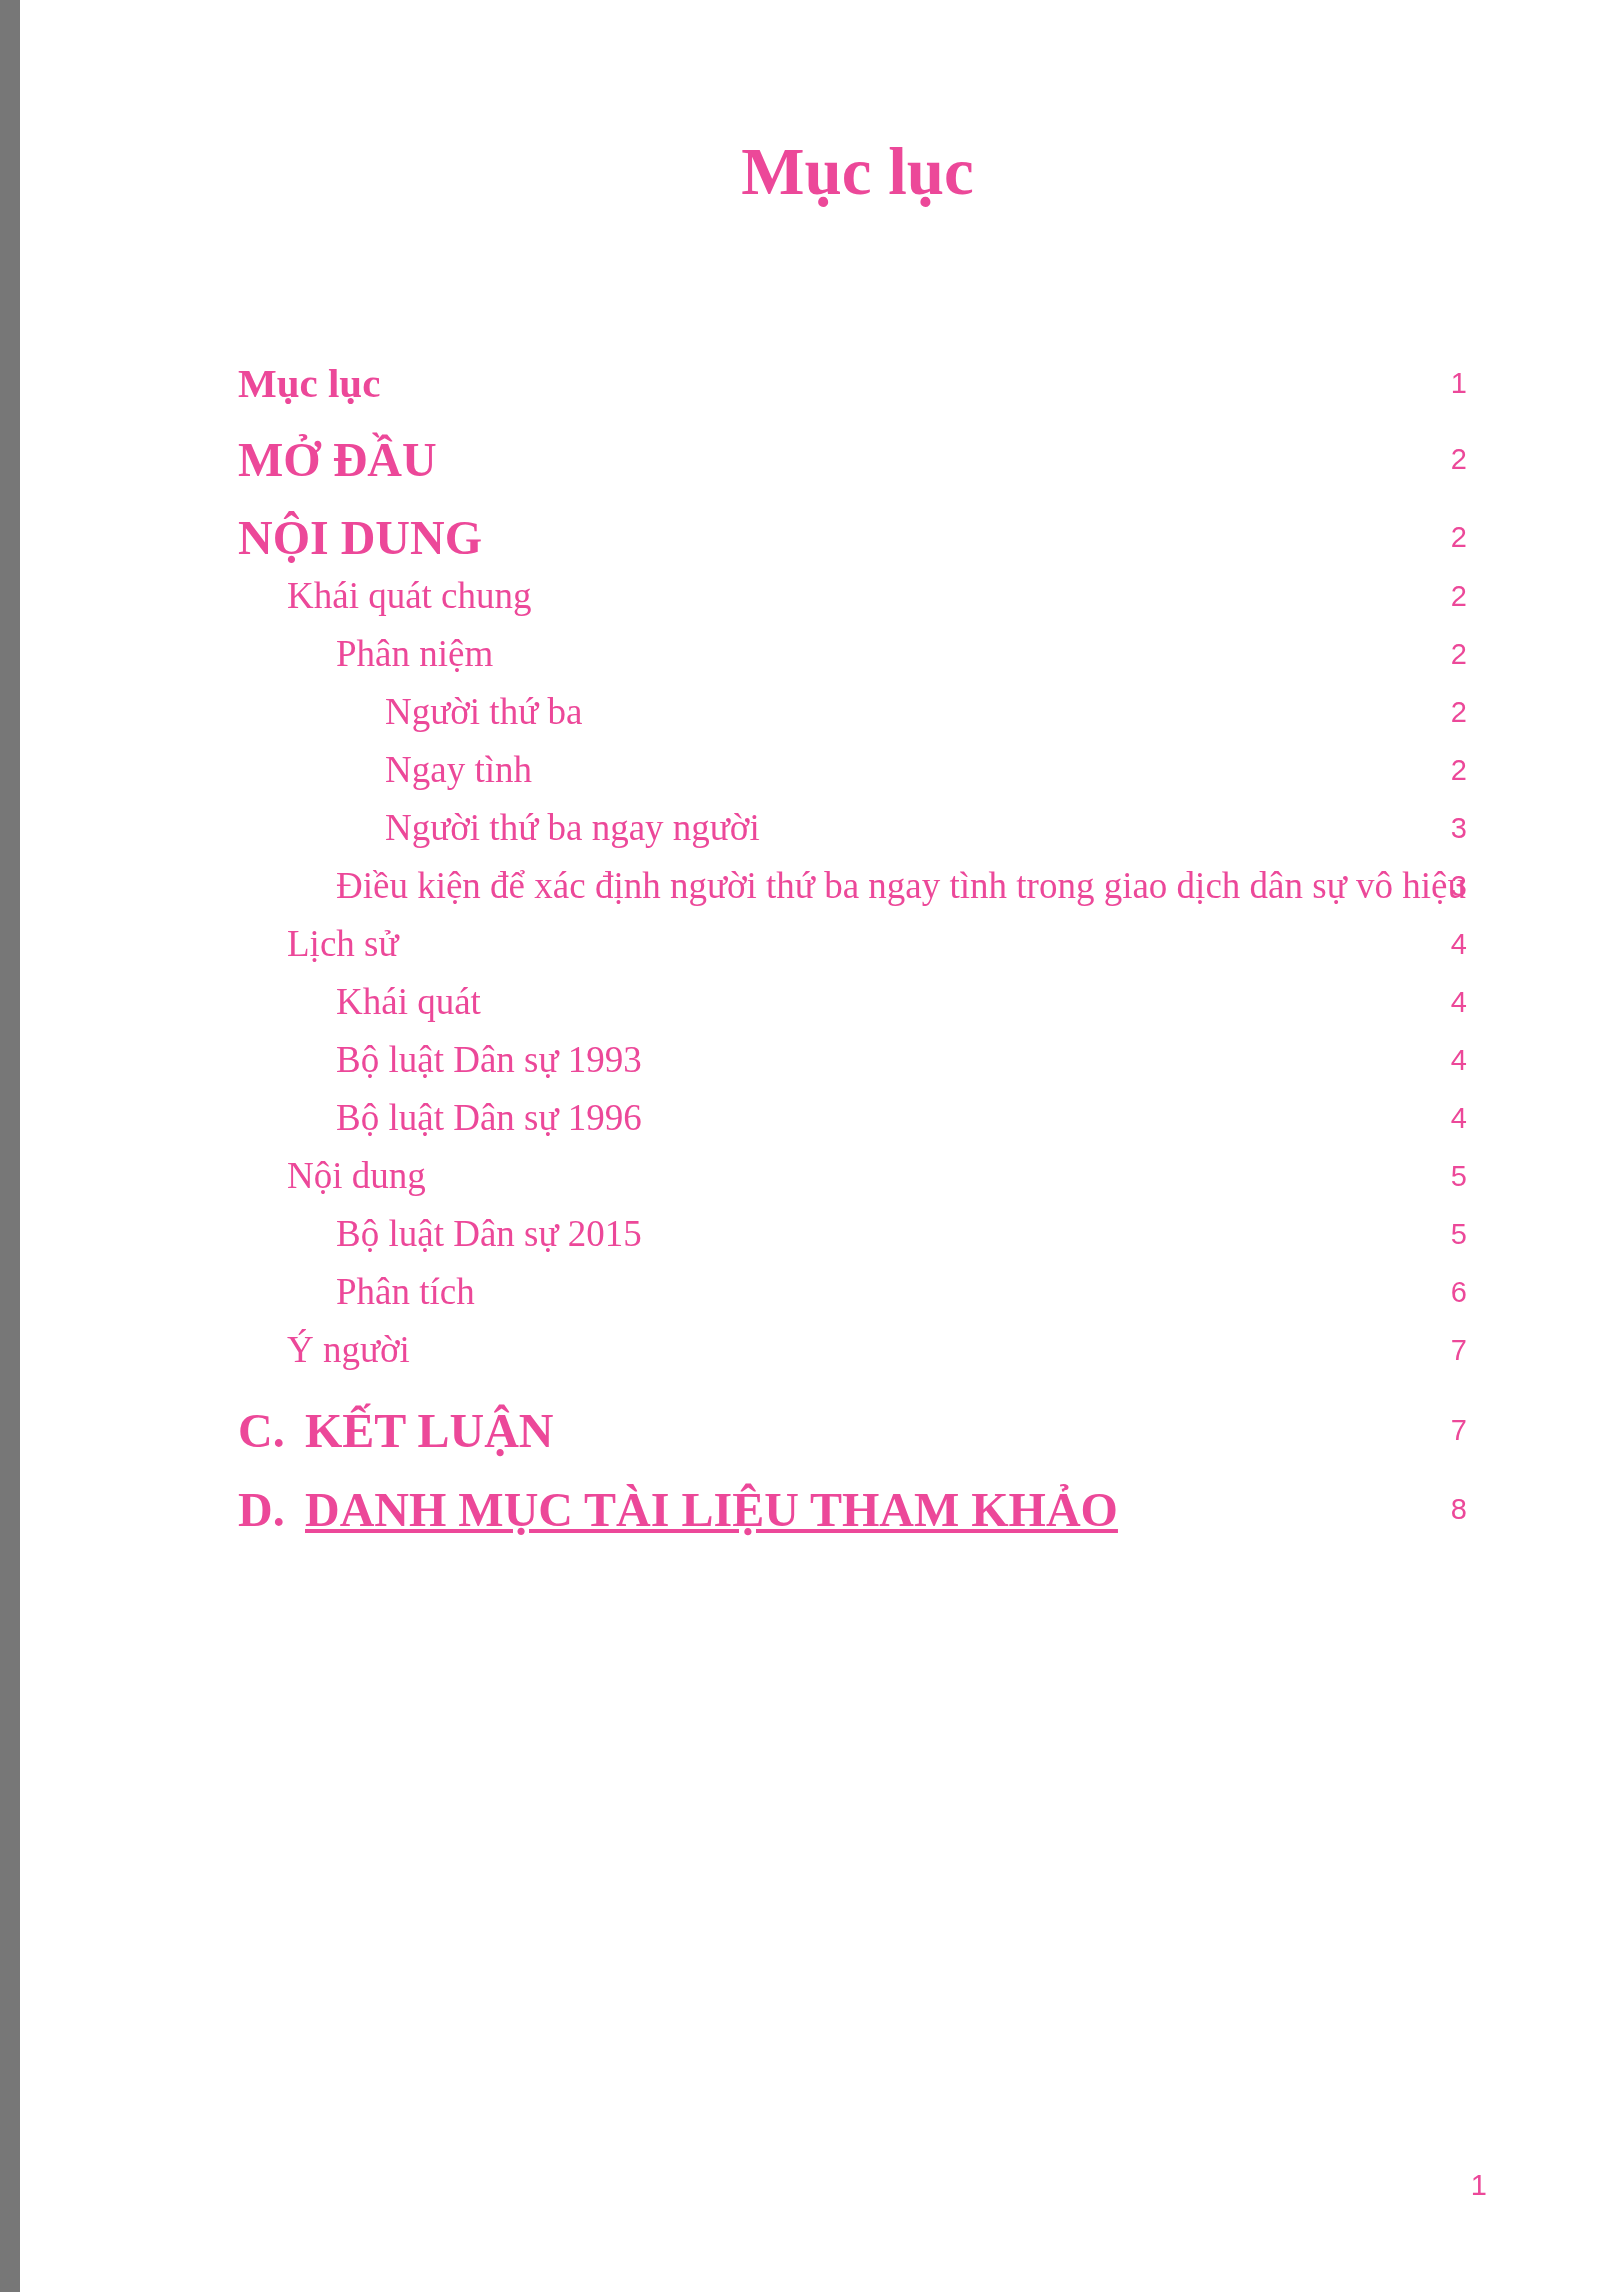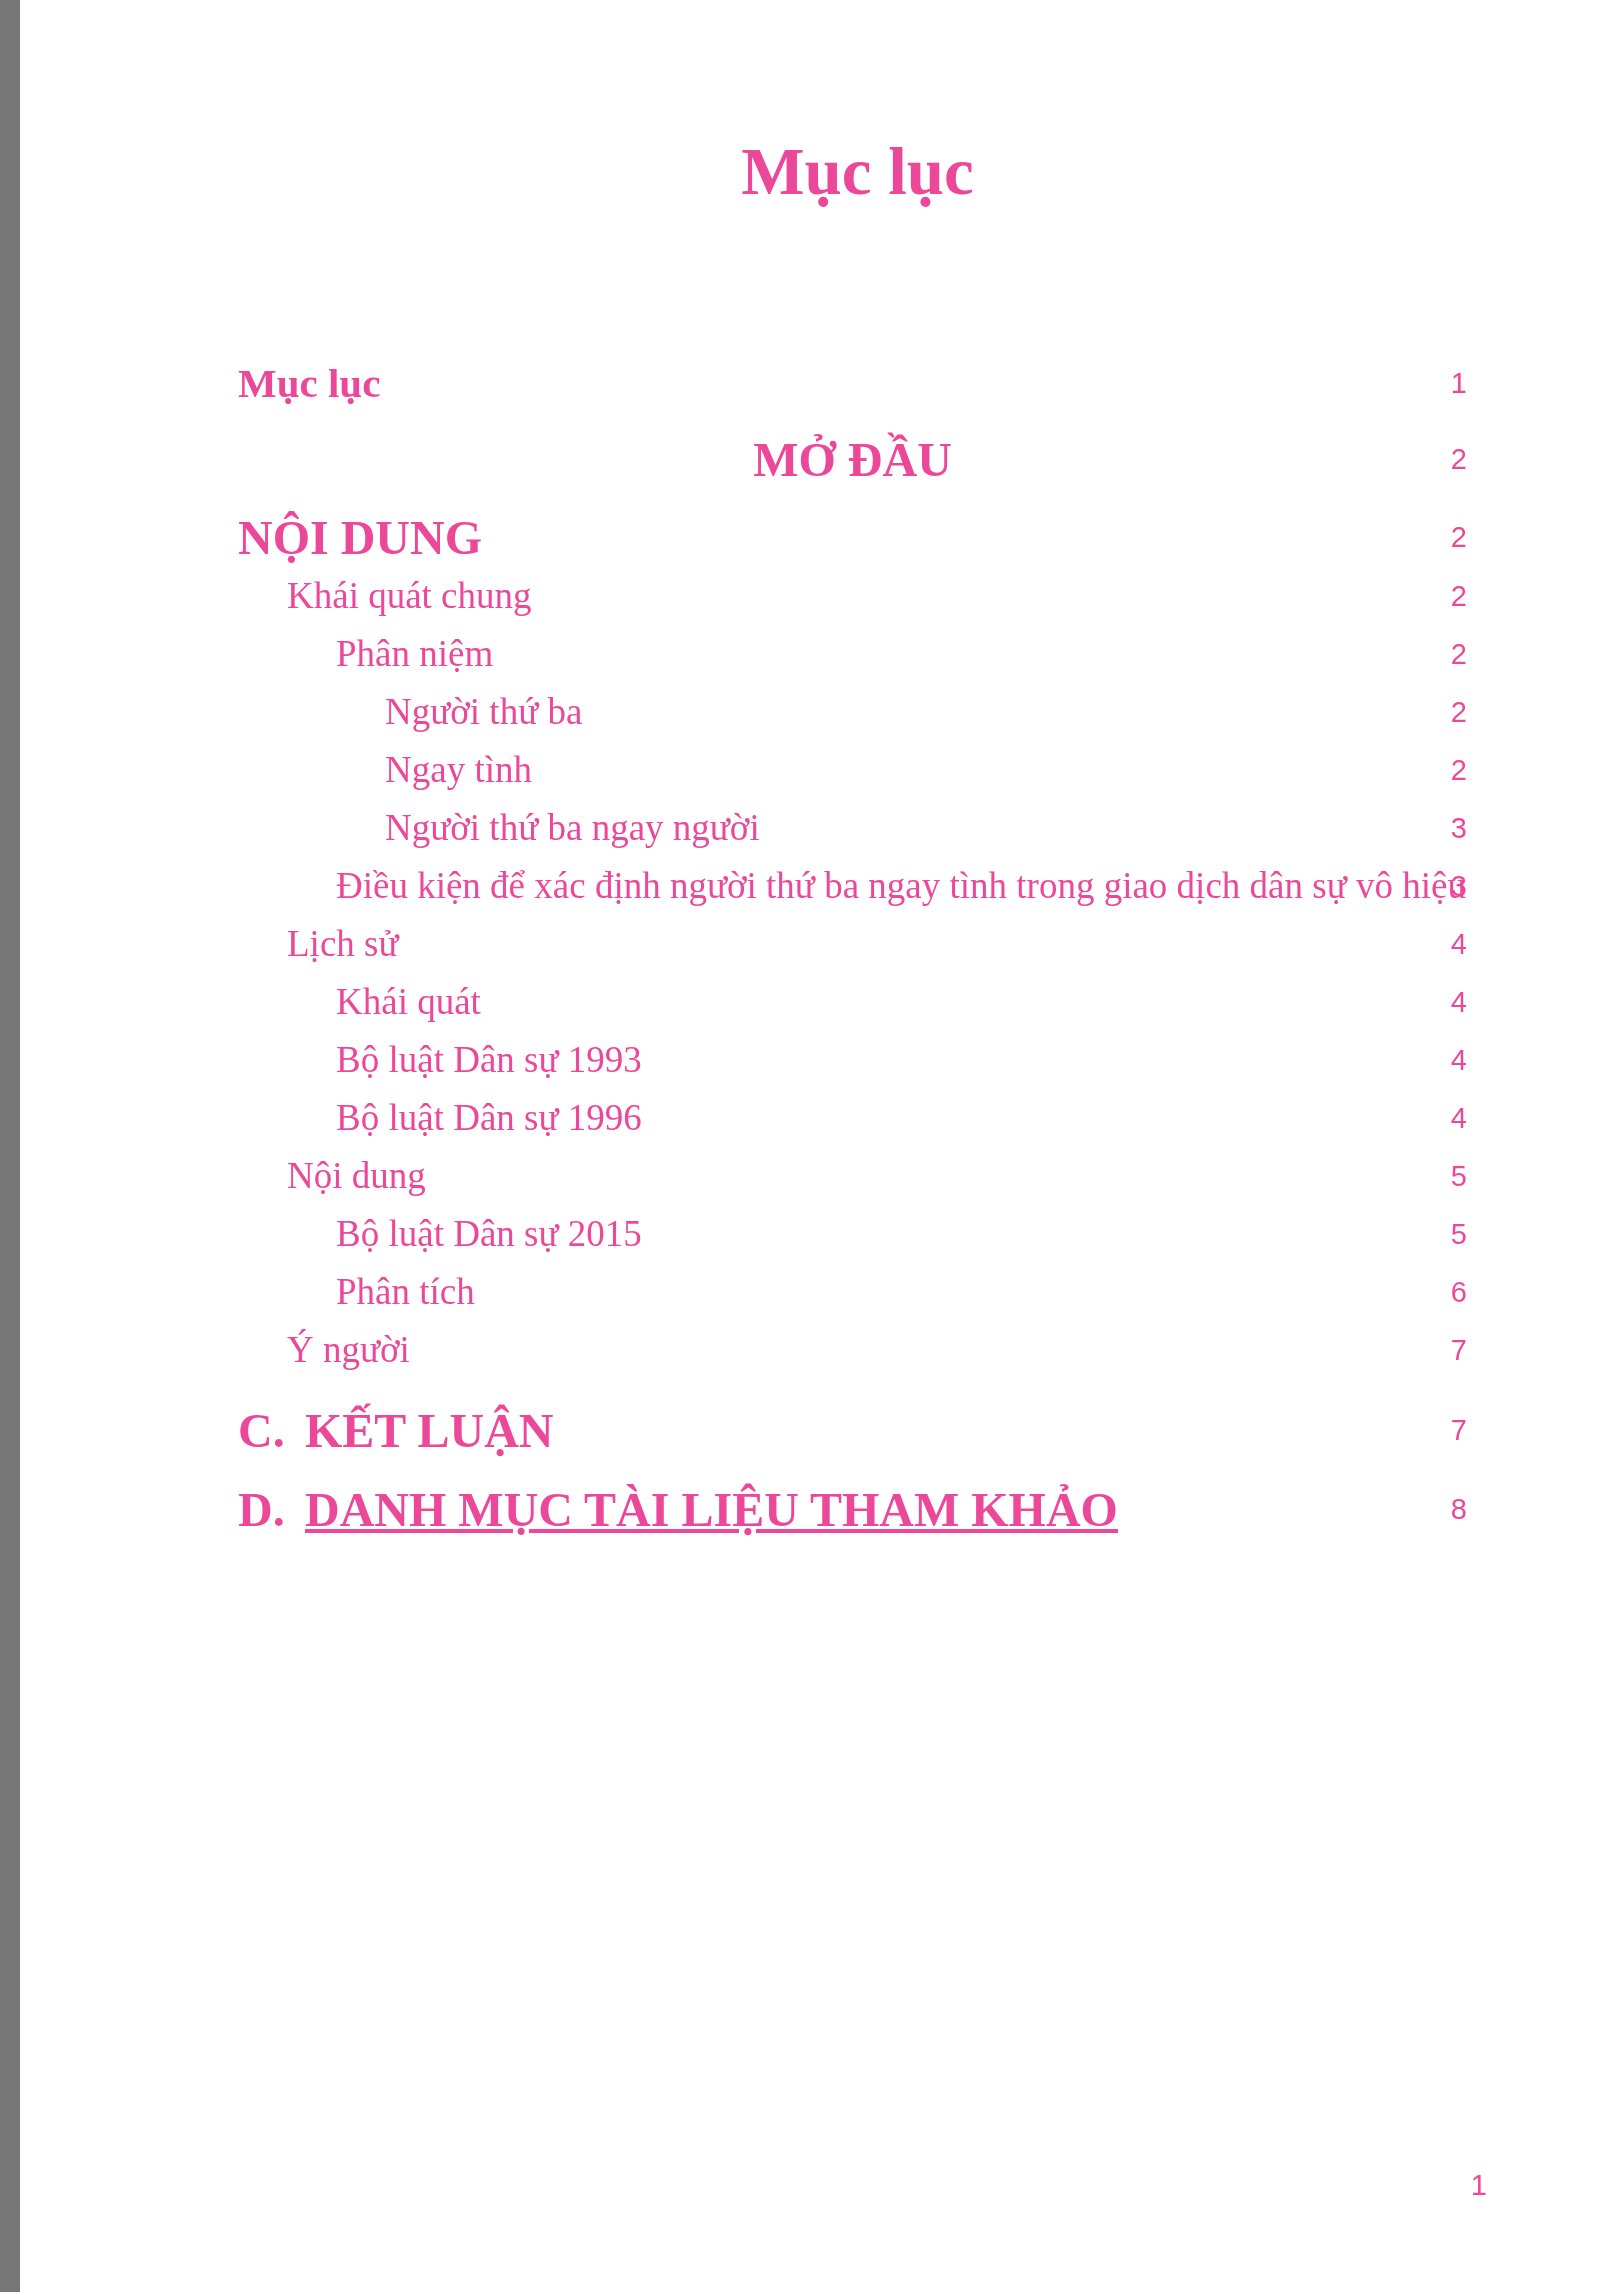--- a/index.html
+++ b/index.html
@@ -42,21 +42,21 @@
   .bold {
     font-weight: bold;
     font-size: 48px;
     line-height: 59px;
   }
   .bold-sm {
     font-weight: bold;
     font-size: 41px;
     line-height: 58px;
   }
-  .sp1 { margin-top: 17.6px; text-align: center; }
+  .sp1 { margin-top: 17.6px; }
   .sp2 { margin-top: 19.6px; }
   .sp3 { margin-top: 21.6px; }
   .sp4 { margin-top: 20.6px; text-decoration: underline; }
   .prefix {
     display: inline-block;
     width: 67px;
   }
   .num {
     position: absolute;
     right: 0;

